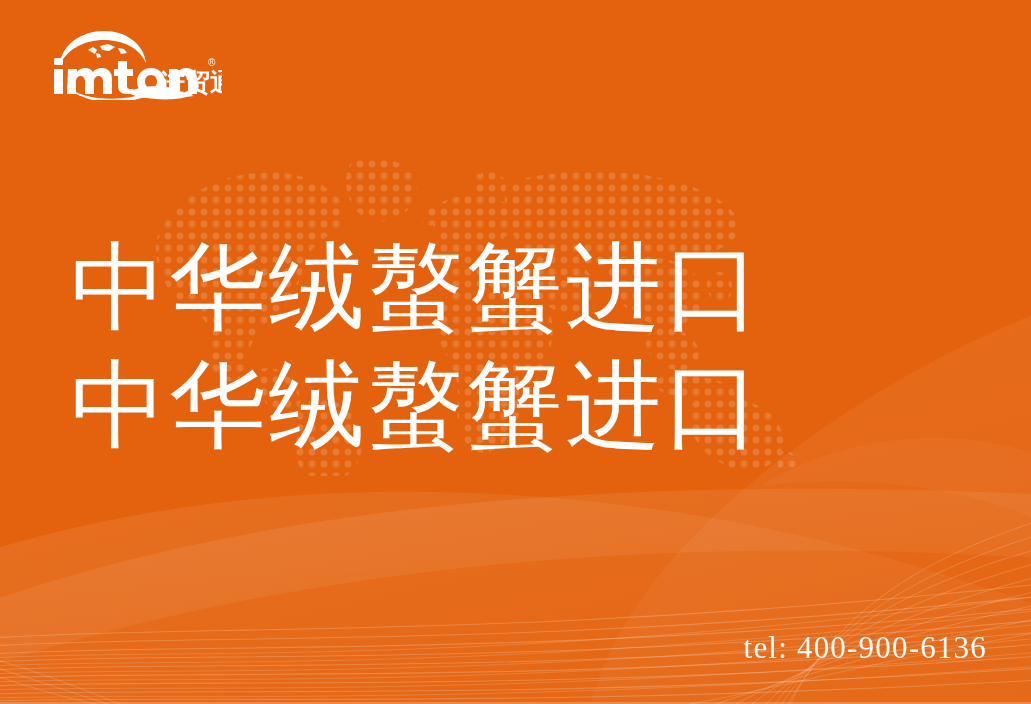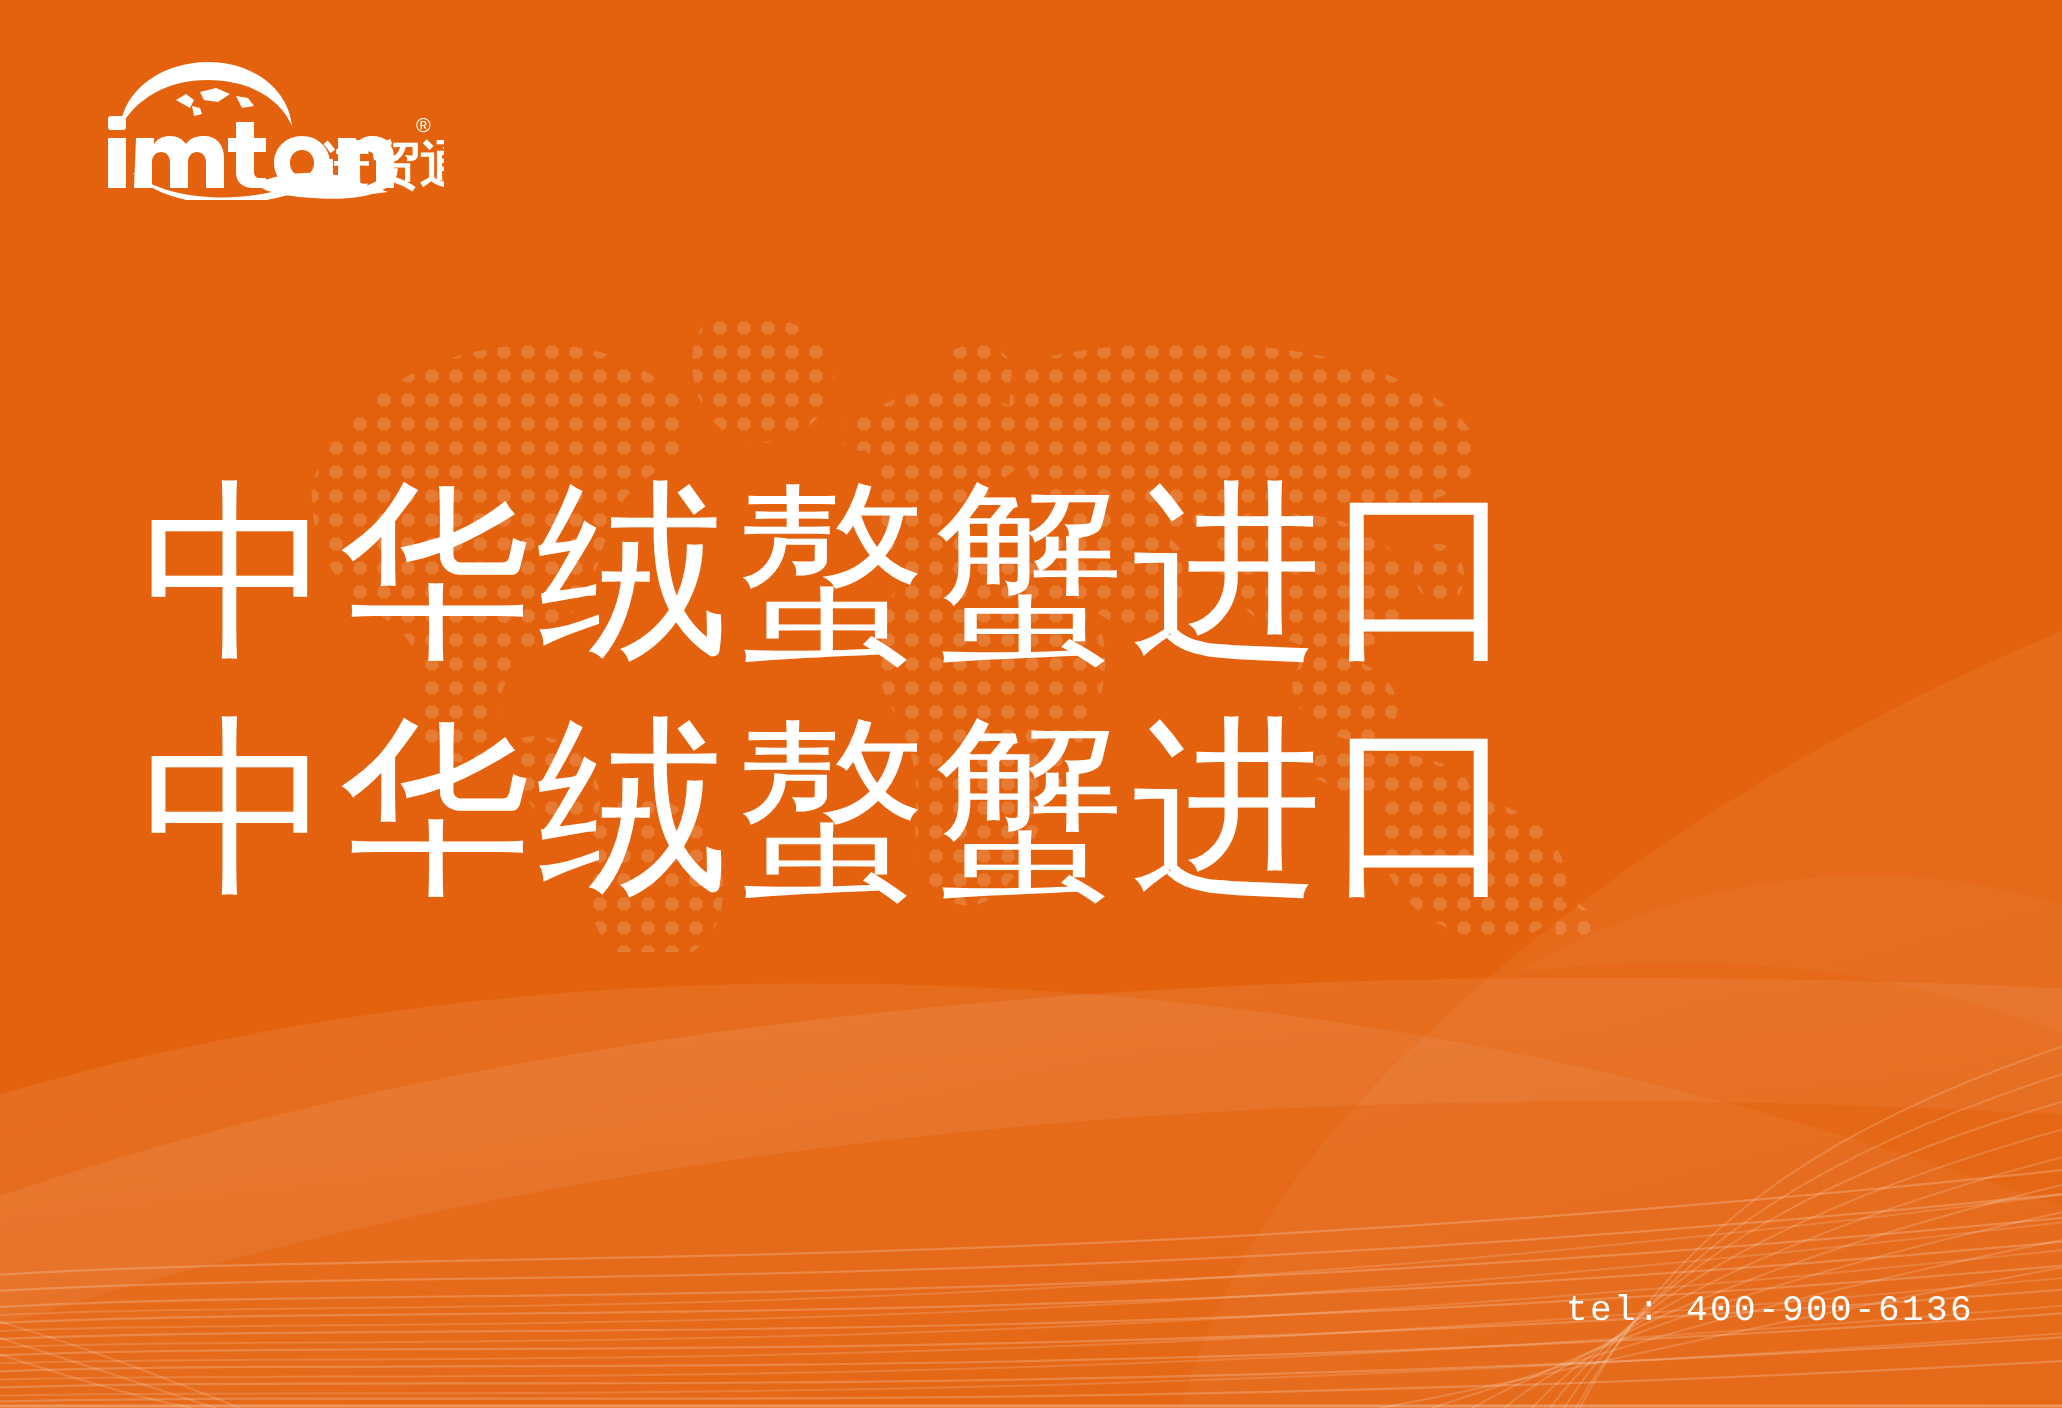--- a/index.html
+++ b/index.html
@@ -81,22 +81,22 @@
     color: #ffffff;
   }
 
   
   #telephone {
     position: absolute;
     right: 44px;
     bottom: 38px;
     z-index: 6;
     color: #ffffff;
-    font-family: Liberation Mono, monospace;
-    font-size: 18px;
+    font-family: Liberation Serif, serif;
+    font-size: 31px;
     letter-spacing: 1.2px;
     white-space: nowrap;
     margin-top: 16px;
   }
 </style>
 </head>
 <body>
 
 <div id="banner">
 

